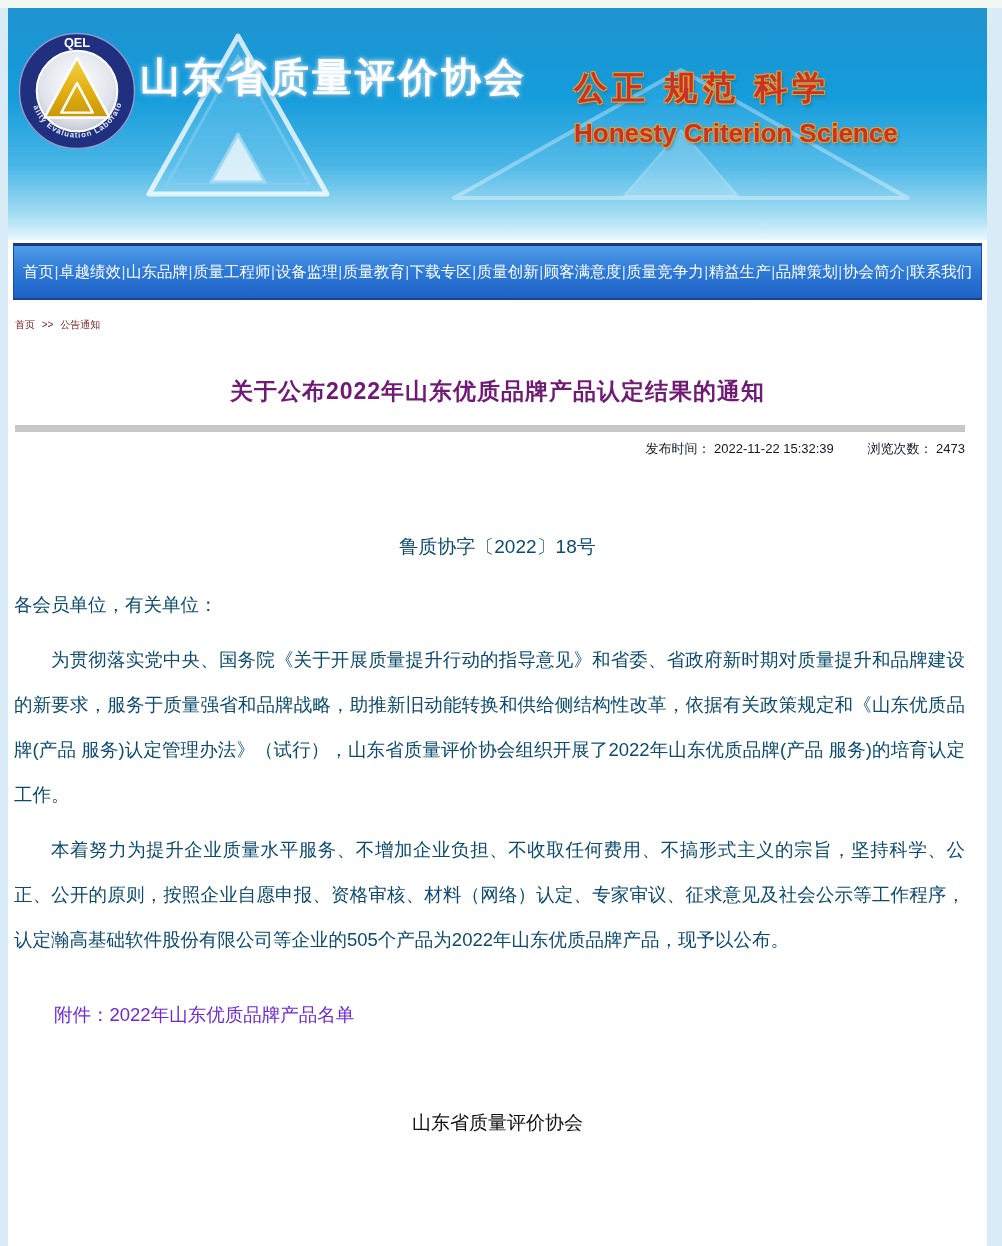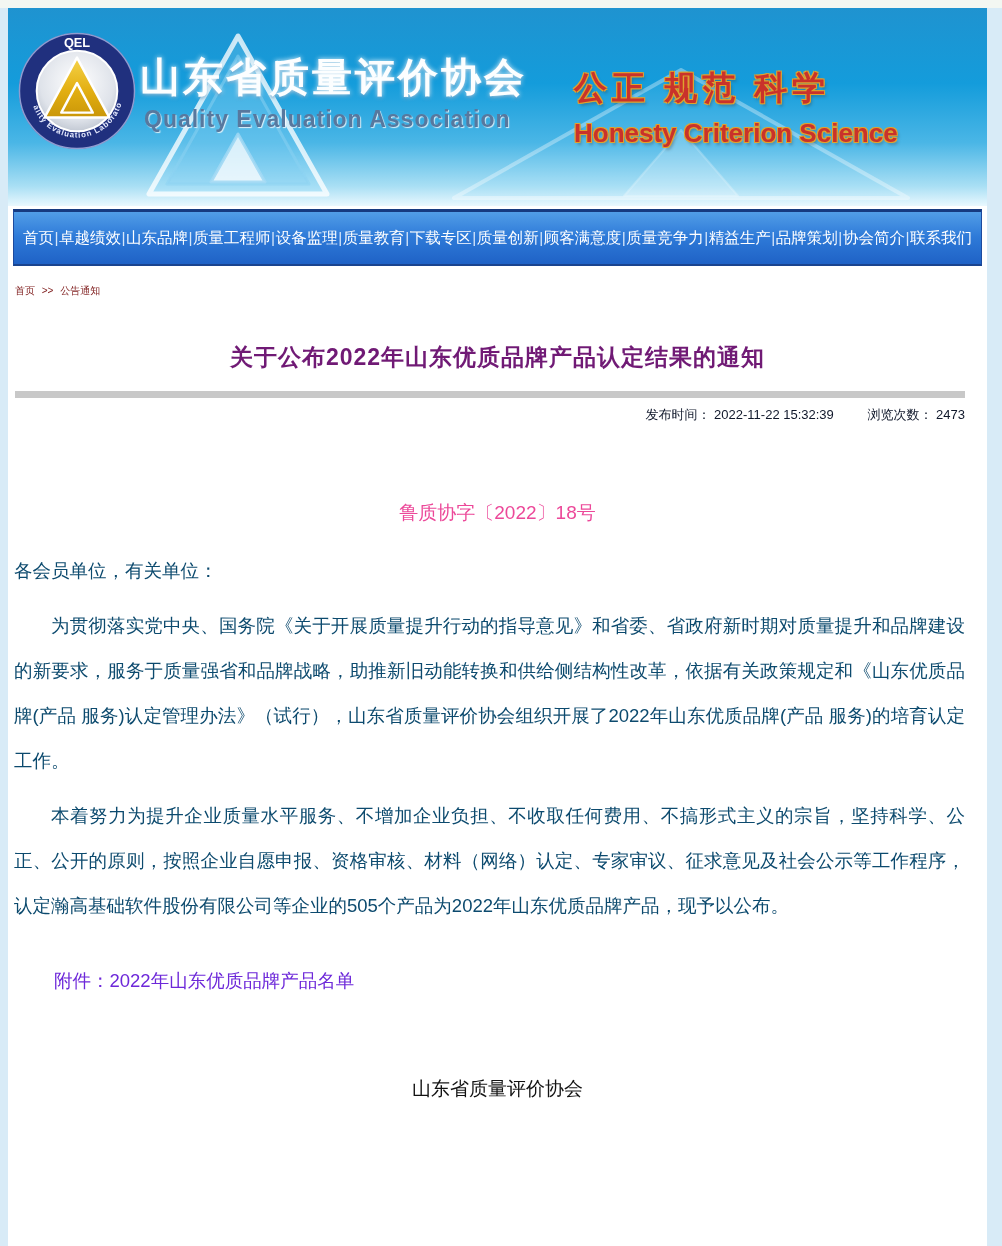--- a/index.html
+++ b/index.html
@@ -11,21 +11,21 @@
     overflow:hidden;
   }
   .top-strip { height:8px; background:#f3f7f2; }
   .page {
     margin-left:8px; width:979px; min-height:1238px;
     background:#ffffff; position:relative;
   }
 
   
   .header {
-    position:relative; height:198px; overflow:hidden;
+    position:relative; height:232px; overflow:hidden;
     background:linear-gradient(180deg,#1f93d0 0%,#149cdb 38%,#4ab6e6 68%,#a9dff4 90%,#e9f8fe 100%);
   }
   .logo-badge { position:absolute; left:10px; top:22px; }
   .watermark-1 { position:absolute; left:135px; top:24px; opacity:.9; }
   .watermark-2 { position:absolute; left:438px; top:58px; opacity:.5; }
   .site-title {
     position:absolute; left:132px; top:42px;
     font-size:40px; font-weight:bold; color:#fcfeff; letter-spacing:3px;
     text-shadow:0 0 5px rgba(255,255,255,.95), 0 2px 3px rgba(25,105,165,.55);
     white-space:nowrap;
@@ -63,21 +63,21 @@
   .crumb-link { cursor:pointer; }
 
   
   .article-title {
     margin-top:44px; text-align:center;
     font-size:23px; font-weight:bold; color:#701a75; letter-spacing:1px;
   }
   .title-divider { height:7px; background:#c8c8c8; margin:18px 22px 0 7px; }
   .article-meta { margin:8px 22px 0 0; text-align:right; font-size:13px; color:#0f172a; }
   .meta-gap { margin-left:30px; }
-  .doc-number { margin-top:76px; text-align:center; font-size:19px; color:#ec4899; }
+  .doc-number { margin-top:76px; text-align:center; font-size:19px; color:#0c4a6e; }
   .article-body {
     margin:22px 22px 0 6px; font-size:18.5px; color:#0c4a6e;
     line-height:45px; text-align:justify;
   }
   .salutation { margin:0; }
   .para { text-indent:2em; margin:10px 0 0 0; }
   .attachment { margin:30px 22px 0 6px; padding-left:40px; font-size:18.5px; line-height:45px; color:#6d28d9; cursor:pointer; }
   .signature { margin-top:73px; text-align:center; font-size:19px; color:#121212; }
   .sign-date { margin-top:36px; text-align:center; font-size:19px; color:#121212; }
 </style>
@@ -120,21 +120,20 @@
       <text x="60" y="15" text-anchor="middle" font-size="13" font-weight="bold" fill="#ffffff">QEL</text>
       <path id="ringPath" d="M 15,74 A 47,47 0 0 0 105,74" fill="none"></path>
       <text font-size="8" font-weight="bold" fill="#e6ebff" letter-spacing="1">
         <textPath href="#ringPath" startOffset="50%" text-anchor="middle">Quality Evaluation Laboratory</textPath>
       </text>
       <polygon points="60,26 27,87 93,87" fill="url(#goldGrad)" stroke="#ffffff" stroke-width="2.5" stroke-linejoin="round"></polygon>
       <polygon points="60,52 44,82 76,82" fill="none" stroke="#ffffff" stroke-width="2.5" stroke-linejoin="round"></polygon>
     </svg>
 
     <div class="site-title">山东省质量评价协会</div>
-    <div class="site-subtitle">Quality Evaluation Association</div>
 
     <div class="slogan">
       <div class="slogan-zh">公正 规范 科学</div>
       <div class="slogan-en">Honesty Criterion Science</div>
     </div>
   </div>
 
   <div class="nav">
     <span class="nav-item">首页</span>
     <span class="nav-sep">|</span>

